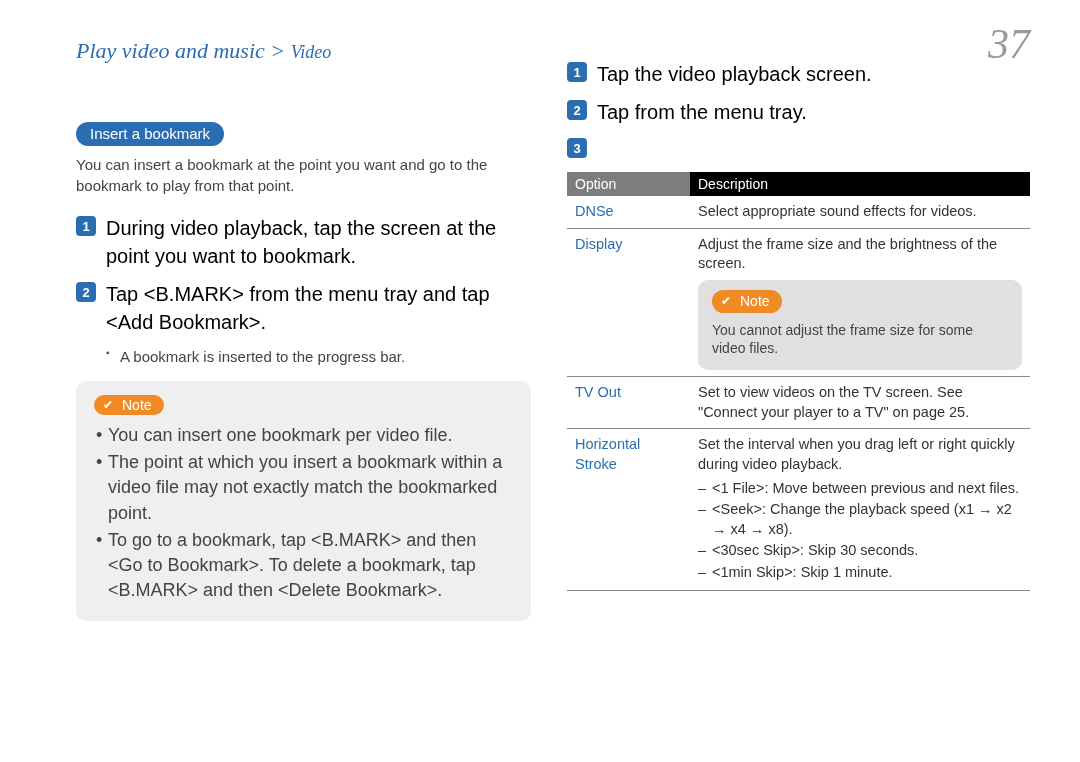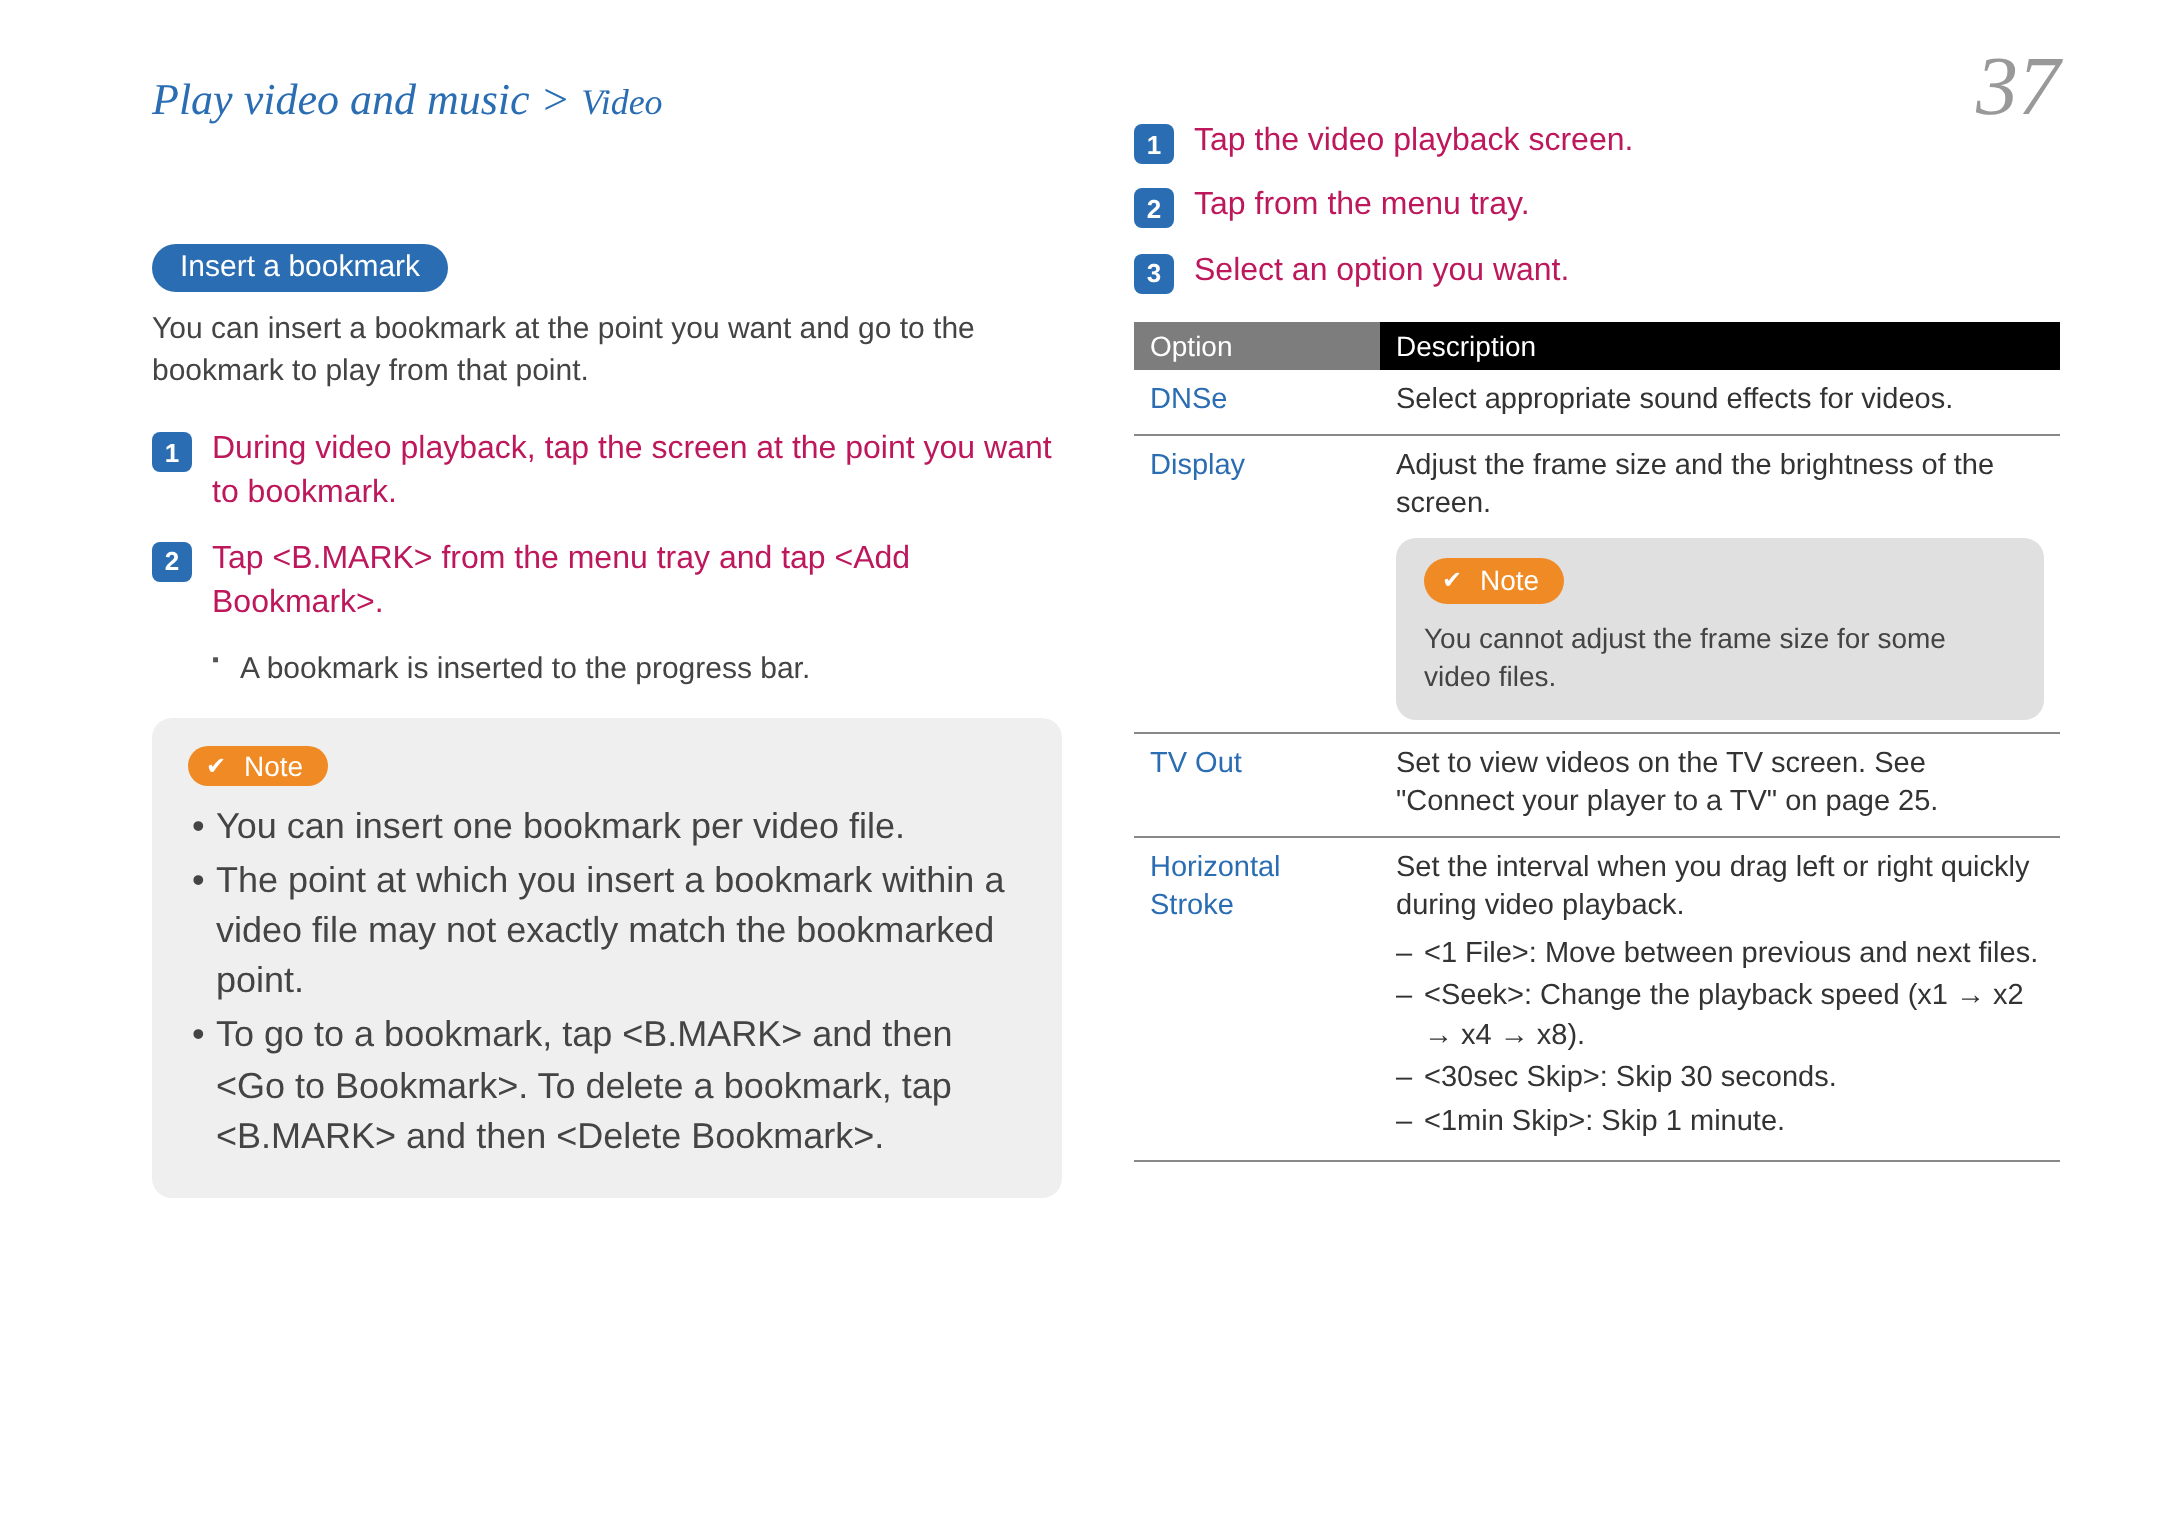--- a/index.html
+++ b/index.html
@@ -83,23 +83,23 @@
     color: #fff;
     border-radius: 4px;
     font-size: 13px;
     font-weight: bold;
     display: flex;
     align-items: center;
     justify-content: center;
     margin-top: 2px;
   }
   .step-text {
-    font-size: 16px;
-    line-height: 1.4;
-    color: #be185d;
+    font-size: 20px;
+    line-height: 1.4;
+    color: #000000;
   }
   .bullet-list {
     list-style: none;
     margin-left: 30px;
     margin-top: 4px;
   }
   .bullet-list li {
     font-size: 15px;
     line-height: 1.4;
     color: #444;
@@ -232,21 +232,20 @@
       <div class="step-text">Tap the video playback screen.</div>
     </div>
     <div class="step">
       <div class="step-num">2</div>
       <div class="step-text">
         <span>Tap        from the menu tray.</span>
       </div>
     </div>
     <div class="step">
       <div class="step-num">3</div>
-      <div class="step-text">Select an option you want.</div>
     </div>
 
     <table class="option-table">
       <thead>
         <tr>
           <th>Option</th>
           <th>Description</th>
         </tr>
       </thead>
       <tbody>

